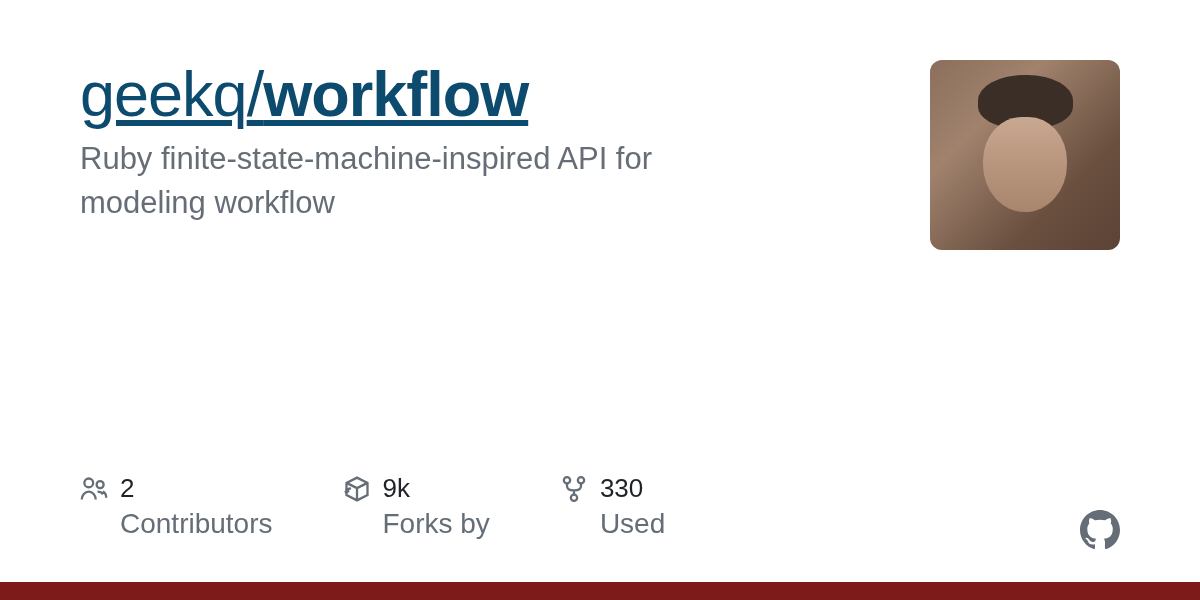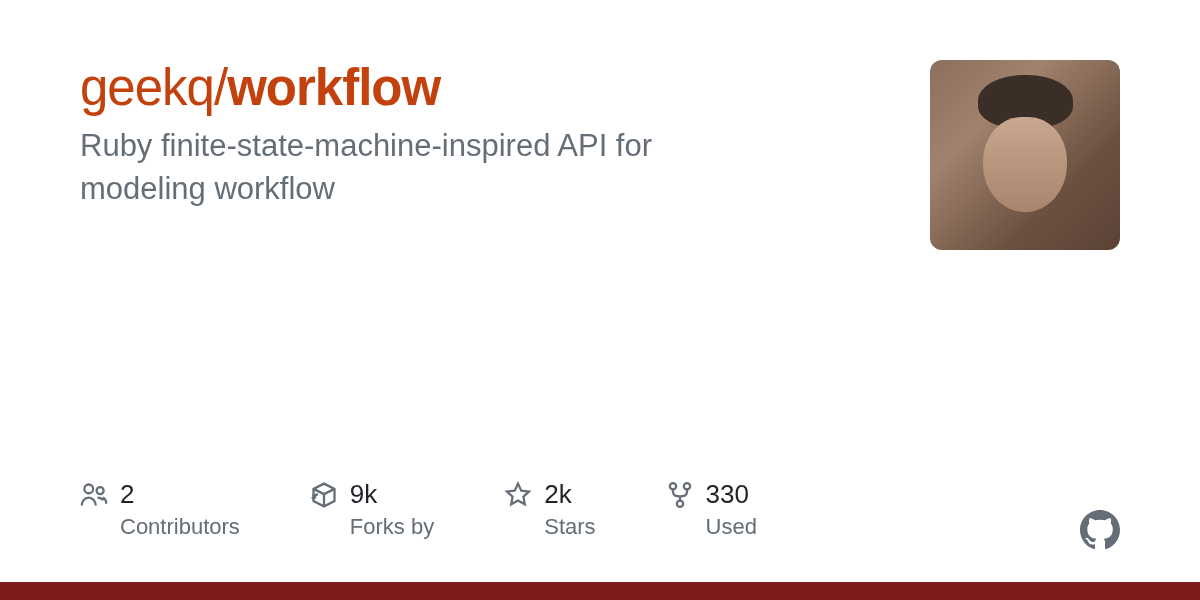--- a/index.html
+++ b/index.html
@@ -23,25 +23,26 @@
     .header {
       display: flex;
       justify-content: space-between;
       align-items: flex-start;
     }
     .title-section {
       flex: 1;
       padding-right: 40px;
     }
     .repo-title {
-      font-size: 51px;
+      font-size: 63px;
       font-weight: 400;
-      color: #c2410c;
+      color: #0c4a6e;
       line-height: 1.1;
       letter-spacing: -1px;
+      text-decoration: underline;
     }
     .repo-owner {
       font-weight: 400;
     }
     .repo-name {
       font-weight: 700;
     }
     .description {
       margin-top: 8px;
       font-size: 31px;
@@ -107,21 +108,21 @@
       display: flex;
       flex-direction: column;
     }
     .stat-value {
       font-size: 26px;
       font-weight: 400;
       color: #1f2328;
       line-height: 1.2;
     }
     .stat-label {
-      font-size: 22px;
+      font-size: 28px;
       color: #656d76;
       margin-top: 4px;
       text-align: right;
     }
     .github-logo {
       position: absolute;
       bottom: 50px;
       right: 80px;
       width: 40px;
       height: 40px;
@@ -177,31 +178,20 @@
           <path d="M2 4.5L8 7.5 14 4.5M8 7.5v7"></path>
           <path d="M3.5 9l-2.5 1M4.5 7.5l-3 1.2" stroke-width="1.5"></path>
         </svg>
       </span>
       <div class="stat-content">
         <span class="stat-value">9k</span>
         <span class="stat-label">Forks by</span>
       </div>
     </div>
 
-    <div class="stat-item">
-      <span class="stat-icon">
-        <svg viewBox="0 0 16 16" fill="none" stroke="currentColor" stroke-width="1.3">
-          <path d="M8 1.5l1.9 4 4.4 0.5-3.2 3 0.8 4.3L8 11.2l-3.9 2.1 0.8-4.3-3.2-3 4.4-0.5L8 1.5z"></path>
-        </svg>
-      </span>
-      <div class="stat-content">
-        <span class="stat-value">2k</span>
-        <span class="stat-label">Stars</span>
-      </div>
-    </div>
 
     <div class="stat-item">
       <span class="stat-icon">
         <svg viewBox="0 0 16 16" fill="none" stroke="currentColor" stroke-width="1.3">
           <circle cx="4" cy="3" r="1.8"></circle>
           <circle cx="12" cy="3" r="1.8"></circle>
           <circle cx="8" cy="13" r="1.8"></circle>
           <path d="M4 4.8v1.5c0 1.5 1.5 2.5 4 2.5s4-1 4-2.5V4.8M8 8.8v2.4"></path>
         </svg>
       </span>

